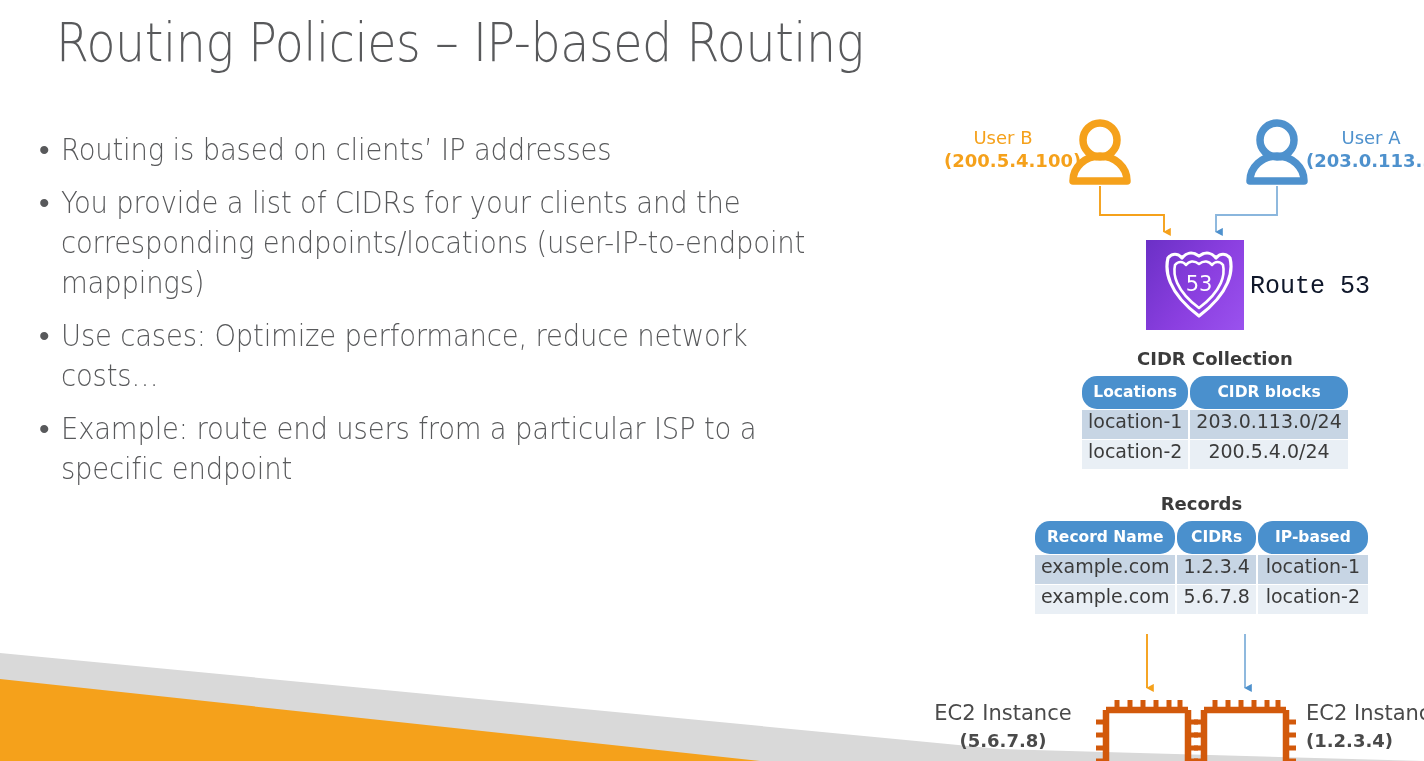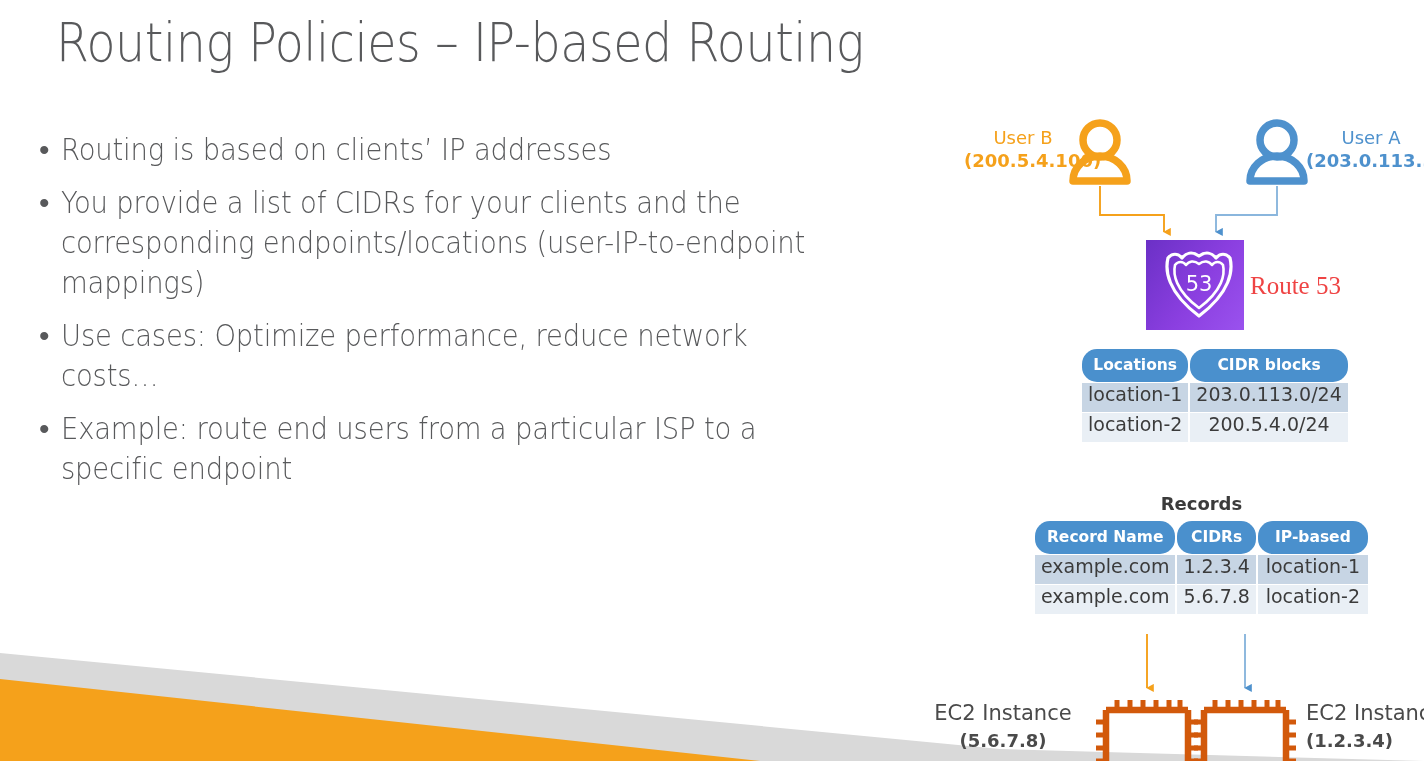--- a/index.html
+++ b/index.html
@@ -104,24 +104,24 @@
     top: 240px;
     width: 90px;
     height: 90px;
     background: linear-gradient(125deg, #6B30C6 0%, #8B3FE0 55%, #9A52EE 100%);
     padding-left: 8px;
   }
   #route53-label {
     position: absolute;
     left: 1250px;
     top: 272px;
-    font-family: Liberation Serif, serif;
+    font-family: Liberation Mono, monospace;
     font-weight: 400;
     font-size: 25px;
-    color: #ef4444;
+    color: #0f172a;
     white-space: nowrap;
   }
 
   
   .tbl-wrap { position: absolute; }
   .tbl-title {
     font-family: "DejaVu Sans", sans-serif;
     font-weight: 700;
     font-size: 18px;
     color: #3b3b3b;
@@ -229,35 +229,36 @@
                C 19 34, 21 50, 45 68
                C 69 50, 71 34, 69 25
                C 66 21, 61 21, 58 25
                C 55 21, 50 20, 45 24 Z" fill="none" stroke="#ffffff" stroke-width="2.6" stroke-linejoin="round" stroke-linecap="round"></path>
       <text x="45" y="51" text-anchor="middle" font-family="DejaVu Sans, sans-serif" font-size="21" font-weight="400" fill="#ffffff">53</text>
     </svg>
   </div>
 
   <div id="route53-label">Route 53</div>
 
-  <div class="user-block" style="left:944px; top:126px; width:118px;margin-left:20px;">
+  <div class="user-block" style="left:944px; top:126px; width:118px;">
     <div class="user-label user-orange">
       <span class="nm">User B</span><br>
       <span class="ip">(200.5.4.100)</span>
     </div>
   </div>
 
   <div class="user-block" style="left:1306px; top:126px; width:130px;">
     <div class="user-label user-blue">
       <span class="nm">User A</span><br>
       <span class="ip">(203.0.113.56)</span>
     </div>
   </div>
 
   <div class="tbl-wrap" style="left:1080px; top:348px;">
+    <div class="tbl-title">CIDR Collection</div>
     <table class="grid">
       <colgroup>
           <col style="width:102px">
           <col style="width:142px">
         </colgroup>
       <thead>
         <tr>
           <th>Locations</th>
           <th>CIDR blocks</th>
         </tr>

